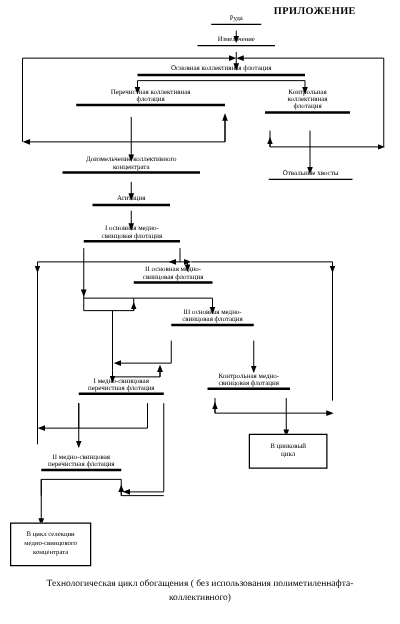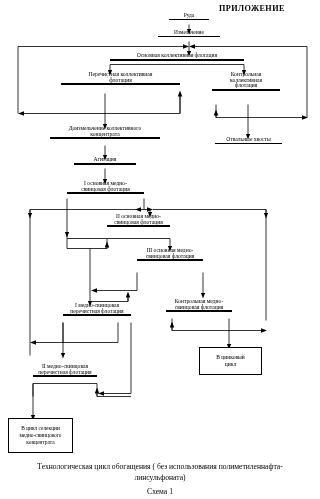--- a/index.html
+++ b/index.html
@@ -248,18 +248,17 @@
   <div class="boxnode" style="left:8px;top:418px;width:63px;height:33px;font-size:5.4px;">
     <span class="txt">
       <span>В цикл селекции</span><br>
       <span>медно-свинцового</span><br>
       <span>концентрата</span>
     </span>
   </div>
 
   <div class="caption" style="left:12px;top:461px;width:296px;">
     <div>Технологическая цикл обогащения ( без использования  полиметиленнафта-</div>
-    <div>линсульфоната)</div>
-  </div>
-
-  <div class="caption" style="left:12px;top:486px;width:296px;">Схема 1</div>
+    <div>коллективного)</div>
+  </div>
+
 
 </div>
 
 </body></html>

